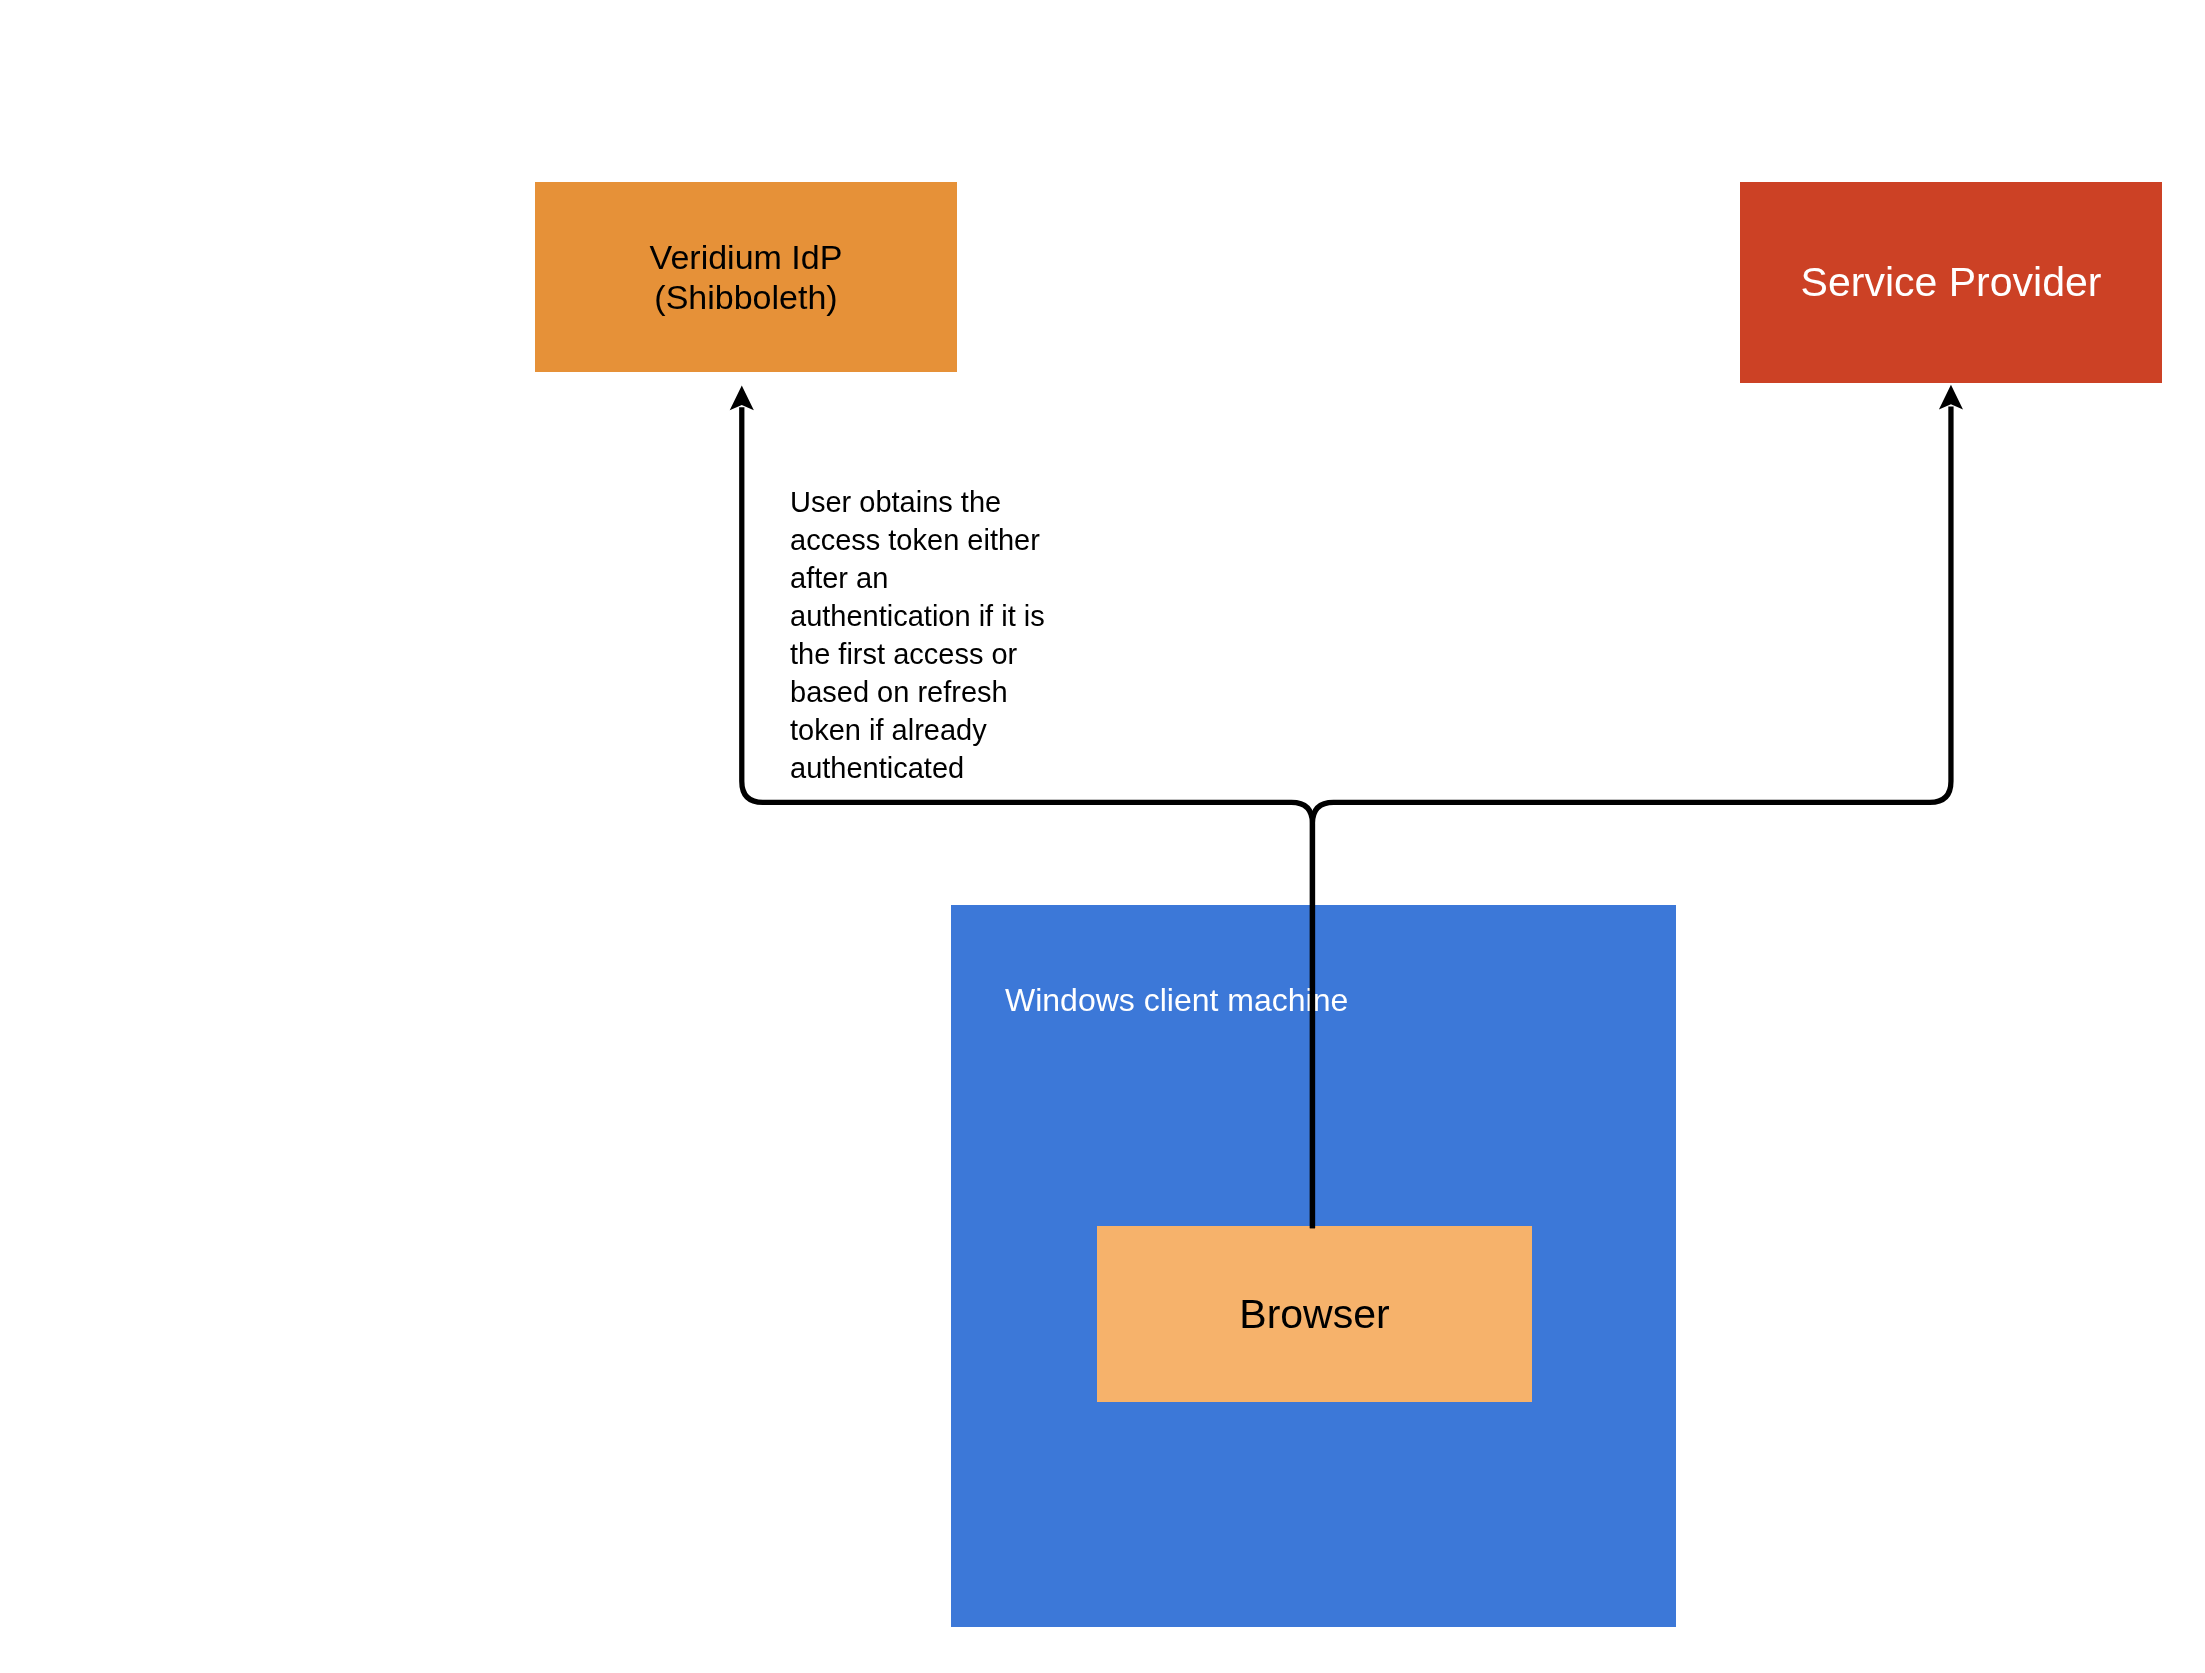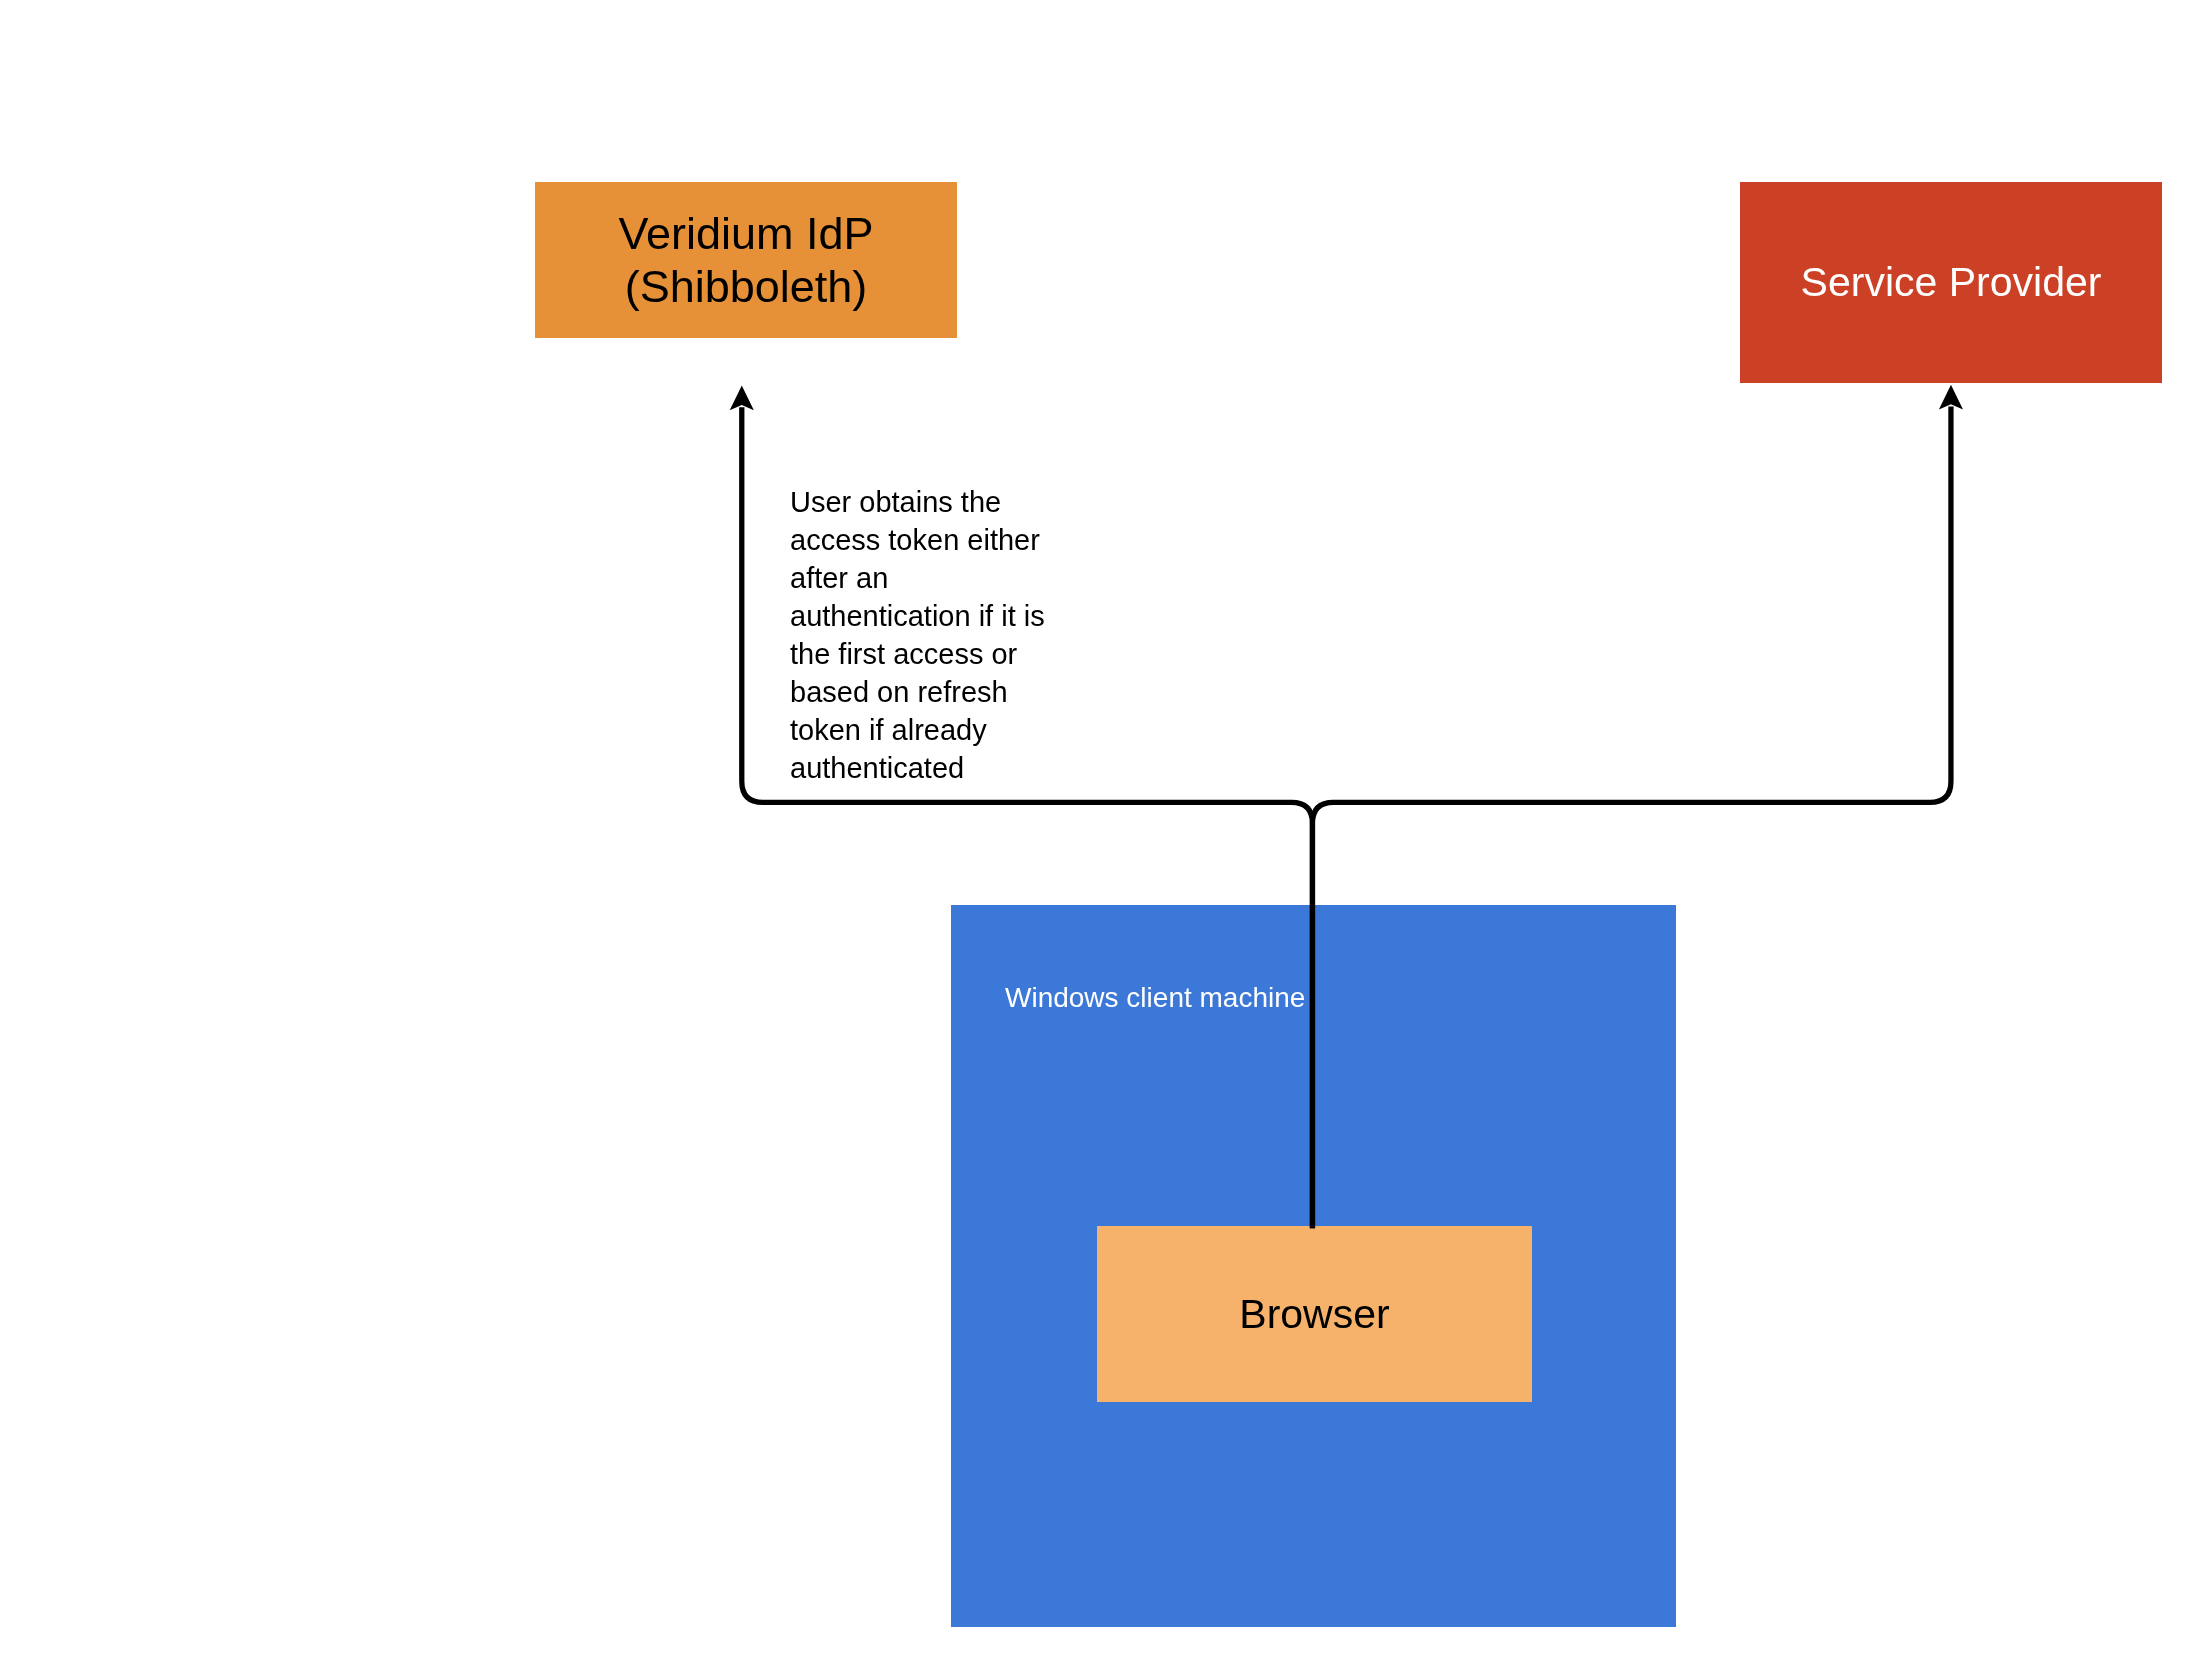--- a/index.html
+++ b/index.html
@@ -21,36 +21,36 @@
     align-items: center;
     justify-content: center;
     text-align: center;
   }
   .shape-label {
     white-space: pre-line;
     line-height: 1.18;
   }
   #idp-box {
     left: 535px; top: 182px;
-    width: 422px; height: 156px;
-    font-size: 45px;
+    width: 422px; height: 190px;
+    font-size: 34px;
   }
   #sp-box {
     left: 1740px; top: 182px;
     width: 422px; height: 201px;
     font-size: 41px;
   }
   #client-box {
     left: 951px; top: 905px;
     width: 725px; height: 722px;
   }
   #client-label {
     position: absolute;
     left: 54px; top: 77px;
-    font-size: 28px;
+    font-size: 32px;
     white-space: nowrap;
   }
   #browser-box {
     position: absolute;
     left: 146px; top: 321px; 
     width: 435px; height: 176px;
     display: flex;
     align-items: center;
     justify-content: center;
     font-size: 41px;

